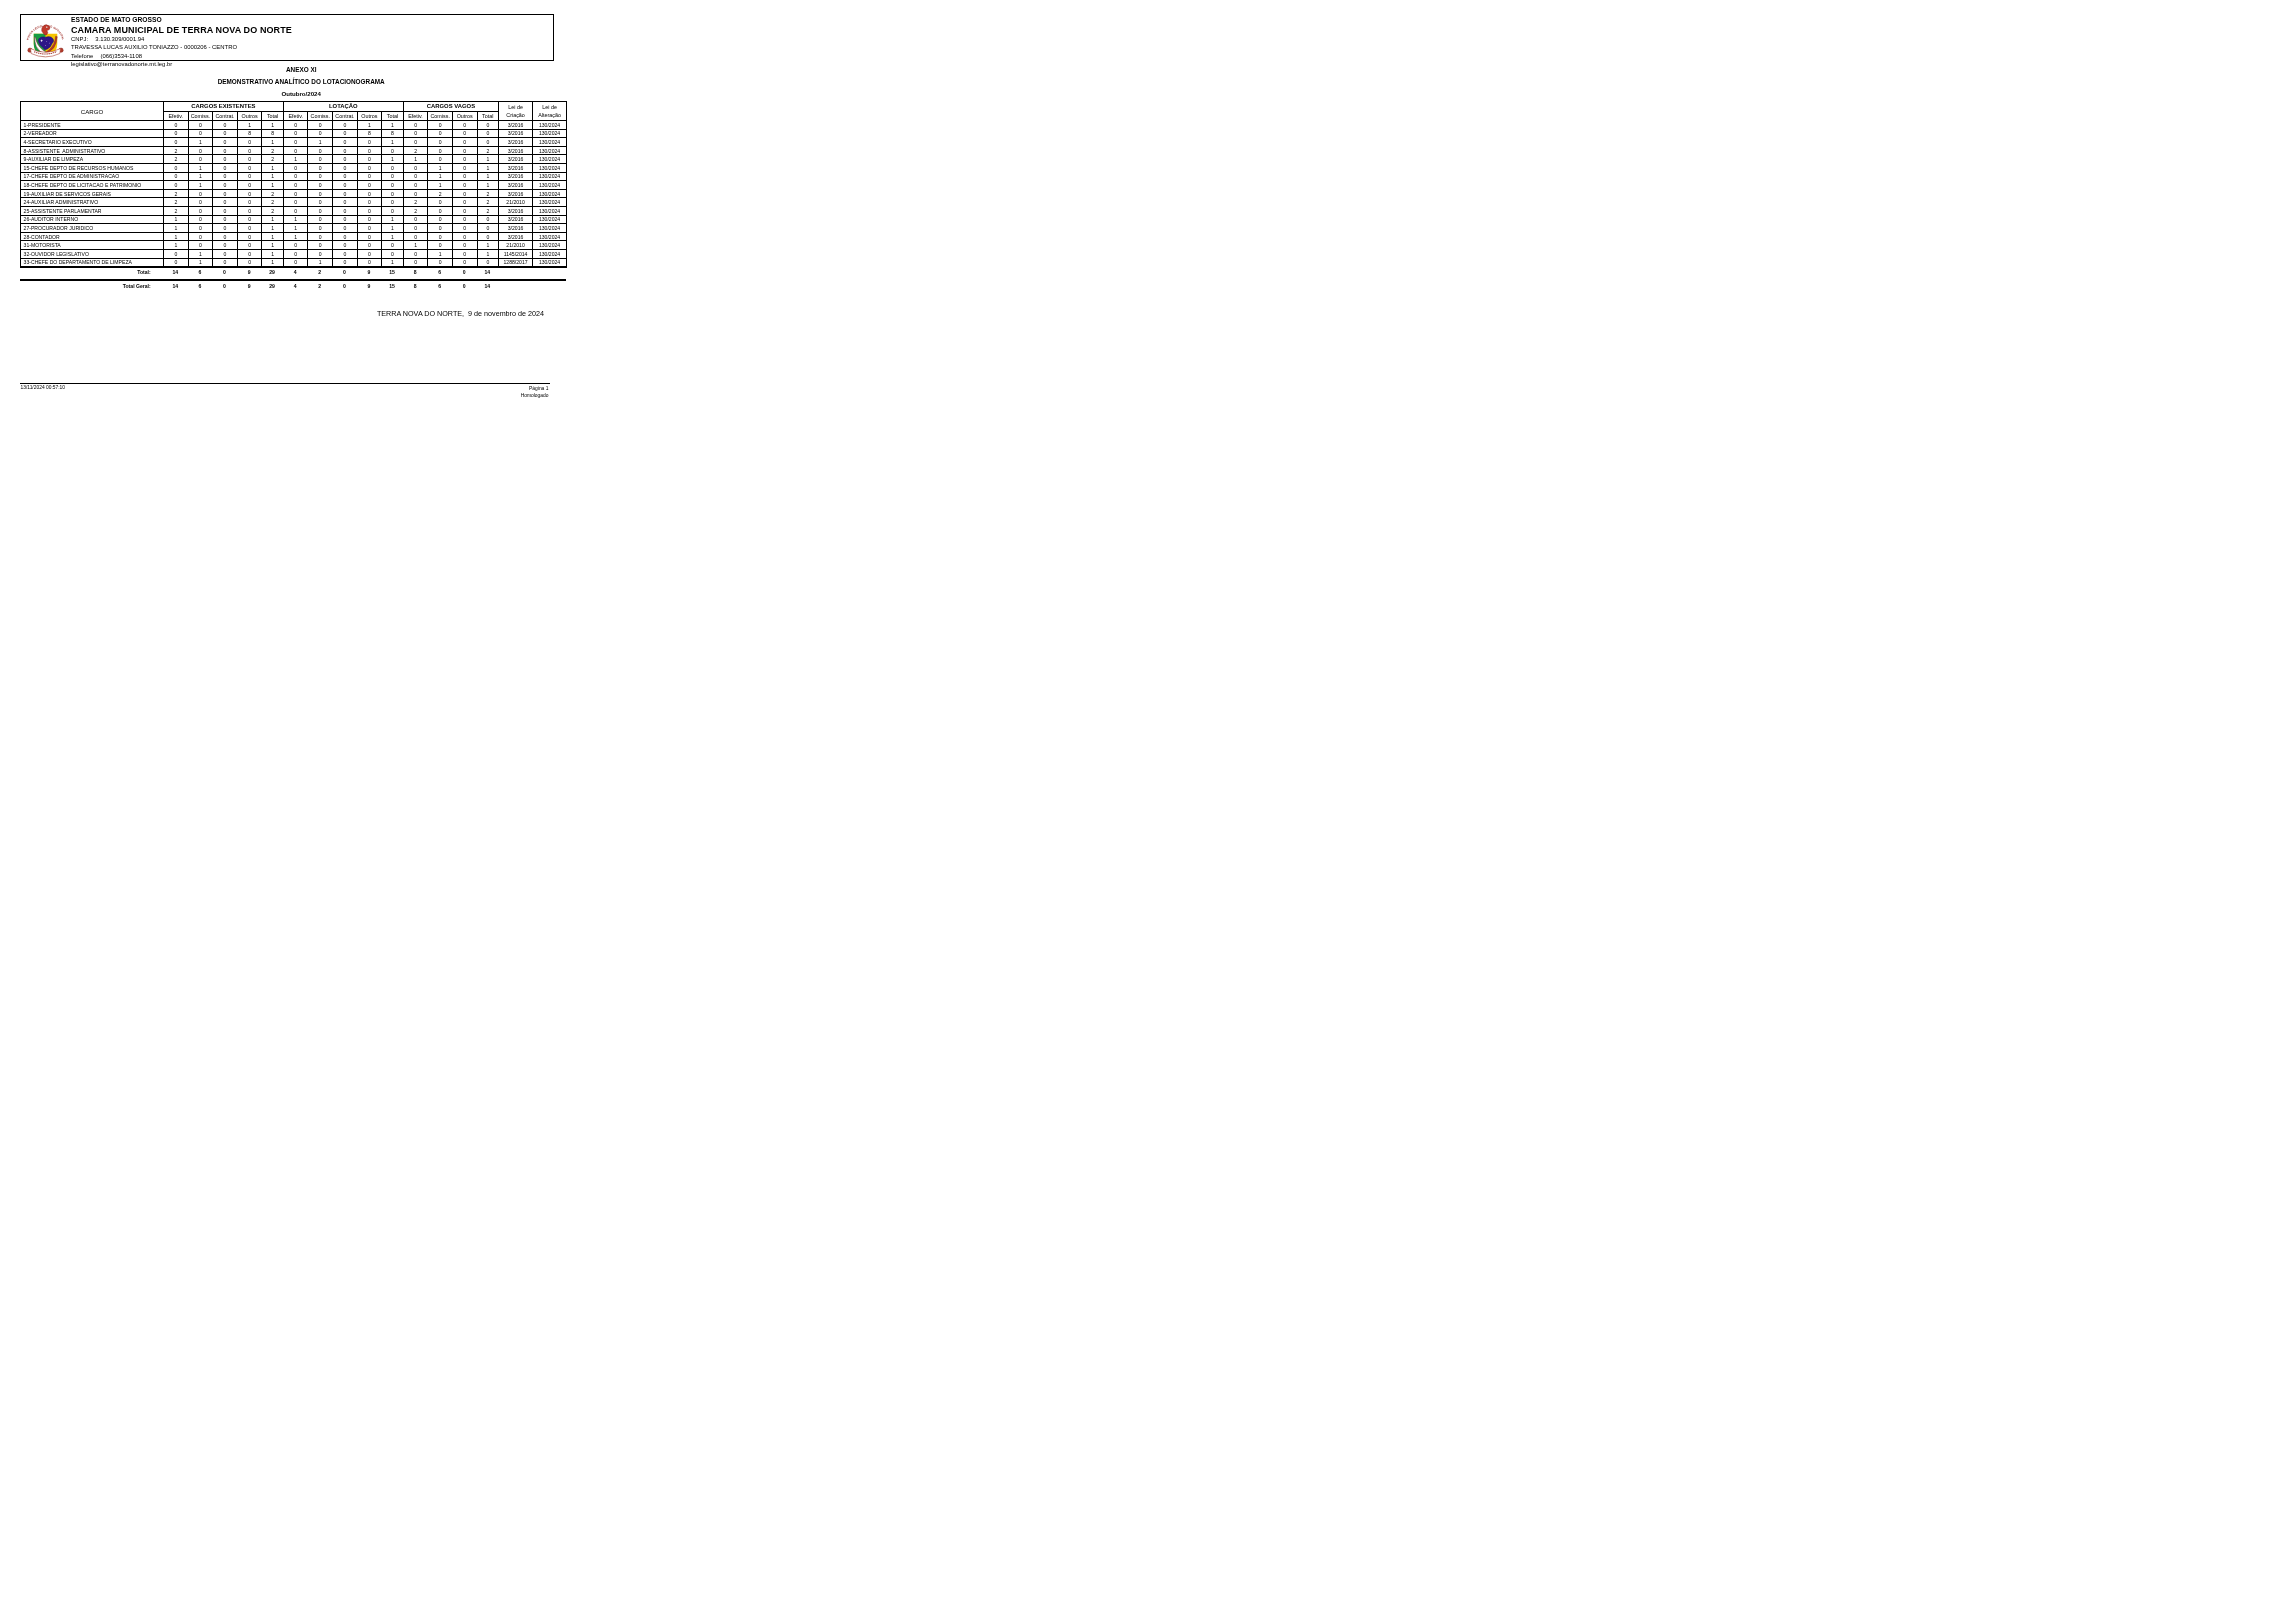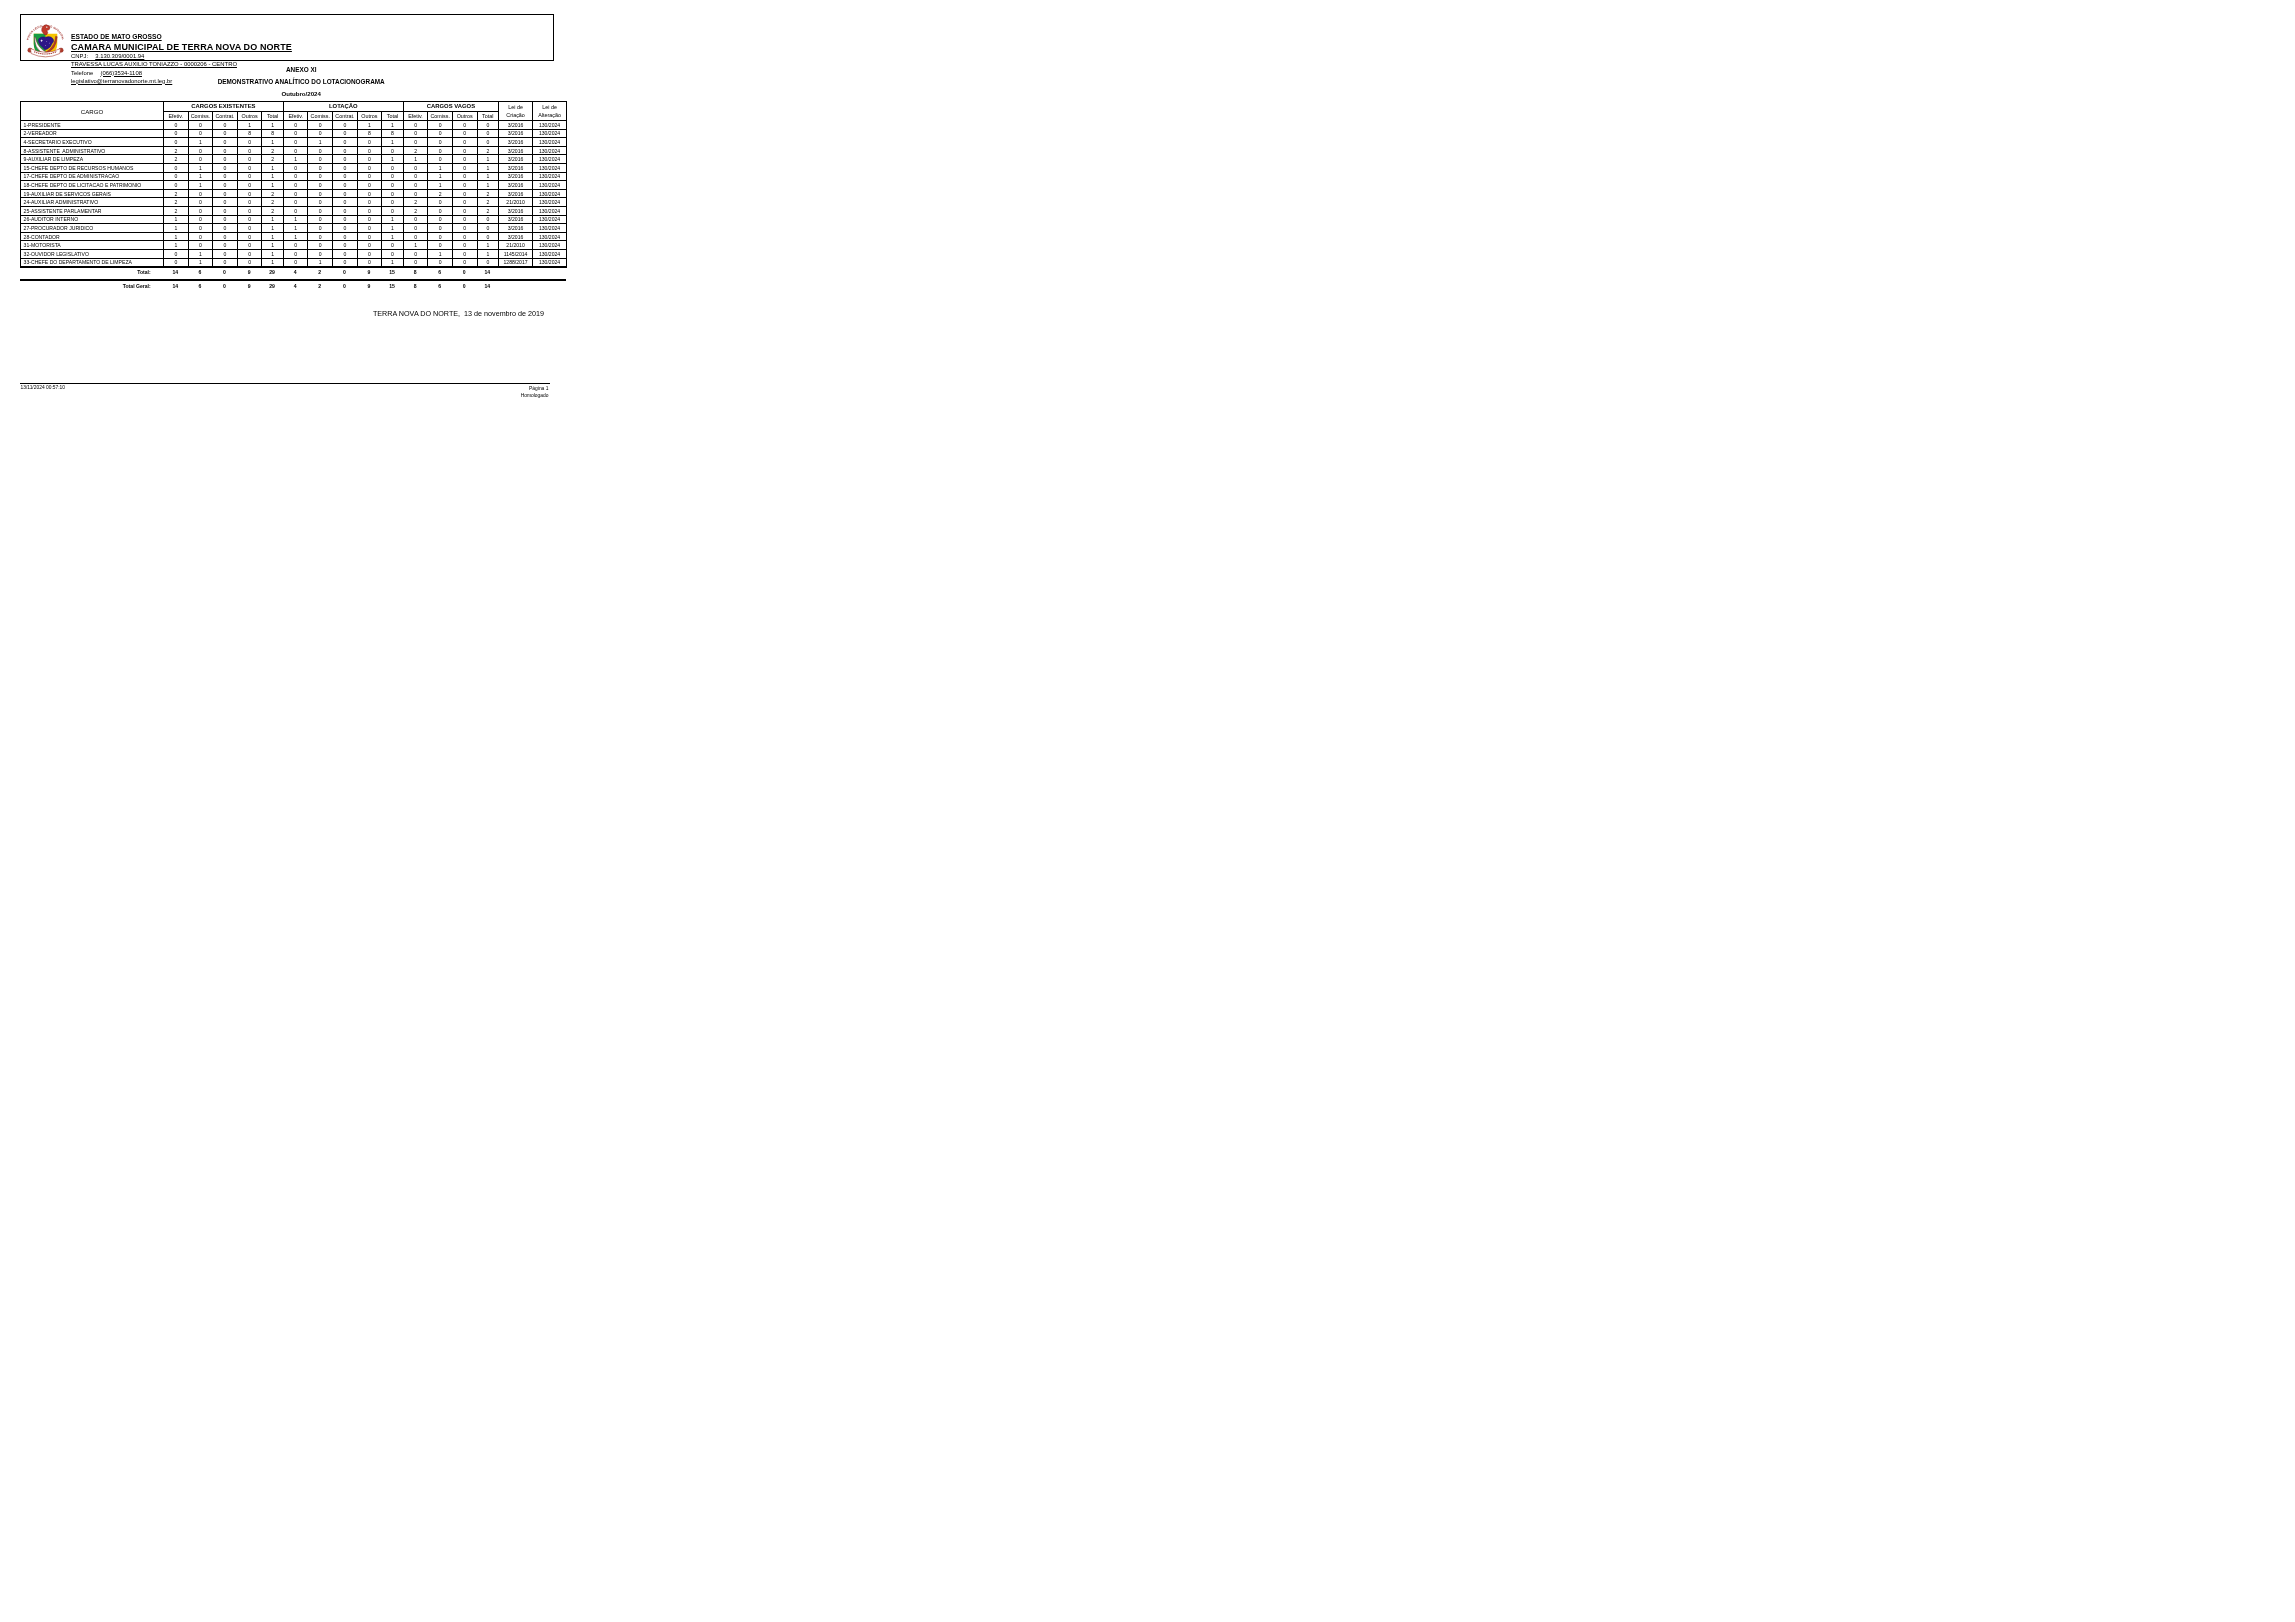--- a/index.html
+++ b/index.html
@@ -9,21 +9,21 @@
     position:relative; width:574px; height:406px; background:#fff; overflow:hidden;
   }
 
   
   .header-box {
     position:absolute; left:20px; top:14.3px; width:534px; height:47px;
     border:1px solid #000; border-top-width:1.5px; border-bottom-width:1.5px;
     background:#fff;
   }
   .logo { position:absolute; left:2px; top:2px; width:45px; height:42px; }
-  .header-text { position:absolute; left:50px; top:18px; line-height:1.12;text-decoration:underline; }
+  .header-text { position:absolute; left:50px; top:1px; line-height:1.12; }
   .h-state { font-size:6.7px; font-weight:bold; }
   .h-org   { font-size:9px; font-weight:bold; margin-top:1px; letter-spacing:0.1px; }
   .h-line  { font-size:5.9px; margin-top:1.5px; white-space:pre; }
   .h-line .lbl { display:inline-block; }
   .h-cnpj .lbl { margin-right:7.2px; }
   .h-phone .lbl { margin-right:7.2px; }
 
   
   .titles { position:absolute; left:20px; top:66px; width:546px; text-align:center; padding-left:16.4px; }
   .t1 { font-size:6.4px; font-weight:bold; }
@@ -573,21 +573,21 @@
           <td class="num">8</td>
           <td class="num">6</td>
           <td class="num">0</td>
           <td class="num">14</td>
           <td class="lei"></td>
           <td class="lei"></td>
         </tr>
   </tbody>
     </table>
 
-  <div class="signature">TERRA NOVA DO NORTE,  13 de novembro de 2019</div>
+  <div class="signature">TERRA NOVA DO NORTE,  9 de novembro de 2024</div>
 
   <div class="footer-rule"></div>
   <div class="footer-datetime">13/11/2024 00:57:10</div>
   <div class="footer-right">
     <div>Página 1</div>
     <div>Homologado</div>
   </div>
 
 </div>
 

